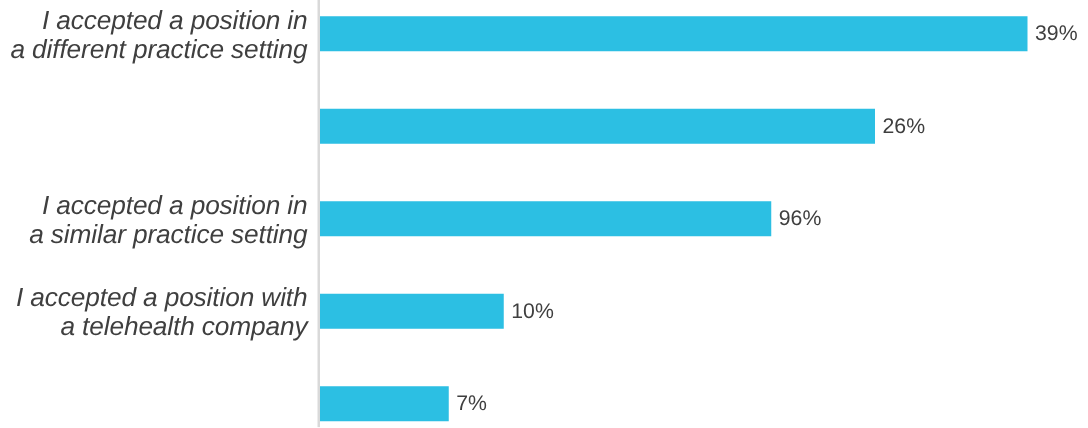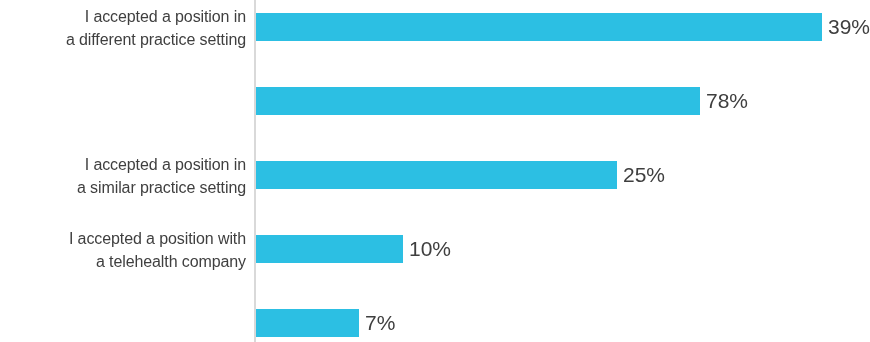--- a/index.html
+++ b/index.html
@@ -25,24 +25,25 @@
     top: 0;
     width: 246px;
     height: 342px;
   }
   .cat-label {
     position: absolute;
     right: 0;
     width: 246px;
     text-align: right;
     color: #3f3f3f;
-    font-size: 16px;
+    font-size: 21px;
     line-height: 23px;
     letter-spacing: -0.1px;
     white-space: pre-line;
+    font-style: italic;
   }
   
   .axis-line {
     position: absolute;
     left: 254px;
     top: 0;
     width: 2px;
     height: 342px;
     background: #d9d9d9;
   }
@@ -64,21 +65,21 @@
     left: 0;
     top: 0;
     height: 100%;
     background: #2cbfe3;
   }
   .bar-value {
     position: absolute;
     top: 50%;
     transform: translateY(-50%);
     color: #3f3f3f;
-    font-size: 21px;
+    font-size: 17px;
     line-height: 20px;
     white-space: nowrap;
   }
 </style>
 </head>
 <body>
 
 <div id="chart-root">
 
   <div class="cat-labels">
@@ -94,26 +95,26 @@
 
   <div class="plot">
 
     <div class="bar-row" style="top:13px;">
       <div class="bar" style="width:566px;"></div>
       <div class="bar-value" style="left:572px;">39%</div>
     </div>
 
     <div class="bar-row" style="top:87px;">
       <div class="bar" style="width:444px;"></div>
-      <div class="bar-value" style="left:450px;">78%</div>
+      <div class="bar-value" style="left:450px;">26%</div>
     </div>
 
     <div class="bar-row" style="top:161px;">
       <div class="bar" style="width:361px;"></div>
-      <div class="bar-value" style="left:367px;">25%</div>
+      <div class="bar-value" style="left:367px;">96%</div>
     </div>
 
     <div class="bar-row" style="top:235px;">
       <div class="bar" style="width:147px;"></div>
       <div class="bar-value" style="left:153px;">10%</div>
     </div>
 
     <div class="bar-row" style="top:309px;">
       <div class="bar" style="width:103px;"></div>
       <div class="bar-value" style="left:109px;">7%</div>

